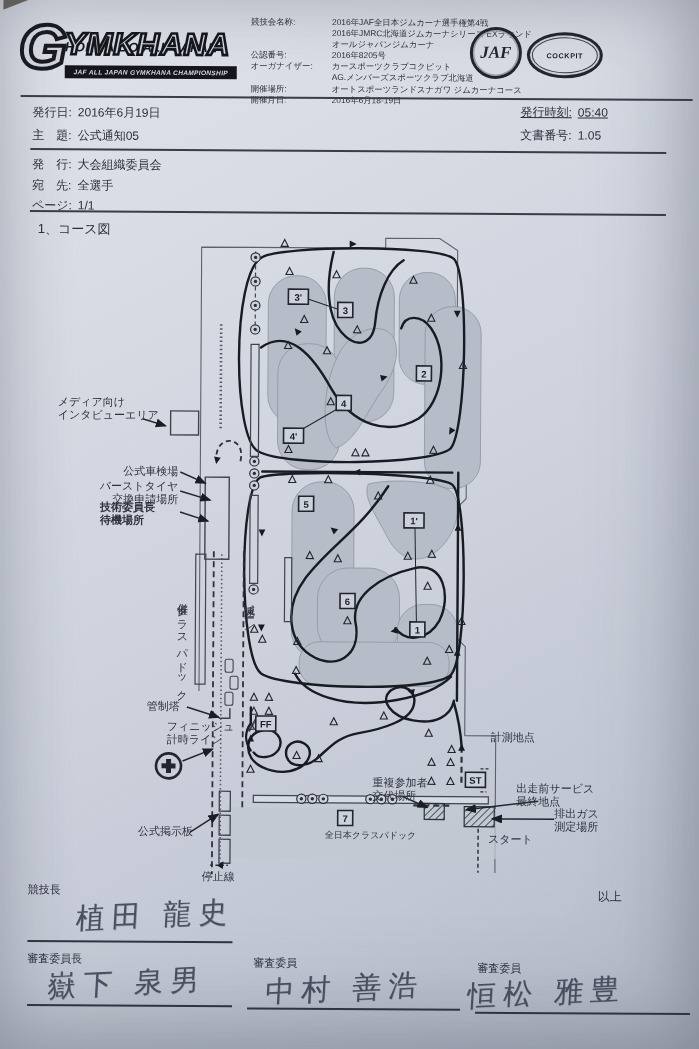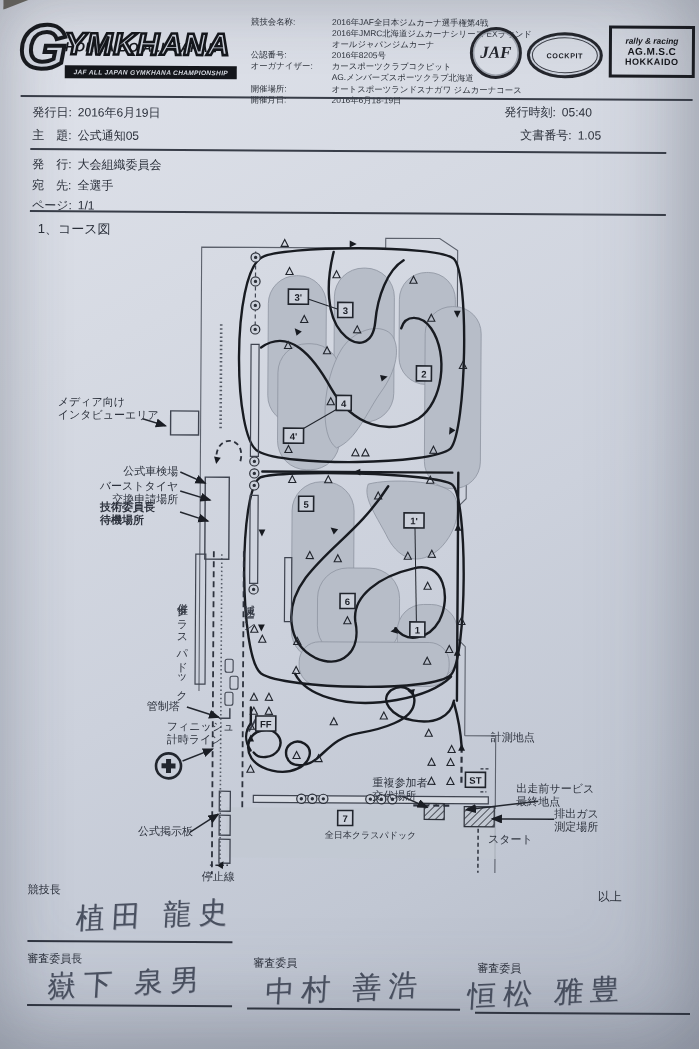--- a/index.html
+++ b/index.html
@@ -94,33 +94,28 @@
     <div class="k">開催月日:</div>
     <div class="v">2016年6月18-19日</div>
   </div>
 
   <div class="jaf">
         <span>JAF</span>
       </div>
   <div class="cockpit">
         <span>COCKPIT</span>
       </div>
-  <div class="rally">
-    <div class="r1">rally &amp; racing</div>
-    <div class="r2">AG.M.S.C</div>
-    <div class="r3">HOKKAIDO</div>
-  </div>
 
   <div class="rule" style="left:18px;top:97px;width:672px;"></div>
 
   <div class="di" style="left:30px;top:106px;">
     <b>発行日:</b><span>2016年6月19日</span></div>
   <div class="di" style="left:30px;top:129px;">
     <b>主　題:</b><span>公式通知05</span></div>
-  <div class="di" style="left:502px;top:103px;">
+  <div class="di" style="left:518px;top:103px;text-decoration:underline;">
     <b>発行時刻:</b><span>05:40</span></div>
   <div class="di" style="left:518px;top:126px;">
     <b>文書番号:</b><span>1.05</span></div>
   <div class="rule" style="left:28px;top:150px;width:636px;"></div>
   <div class="di" style="left:30px;top:158px;">
     <b>発　行:</b><span>大会組織委員会</span></div>
   <div class="di" style="left:30px;top:179px;">
     <b>宛　先:</b><span>全選手</span></div>
   <div class="di" style="left:30px;top:199px;">
     <b>ページ:</b><span>1/1</span></div>

